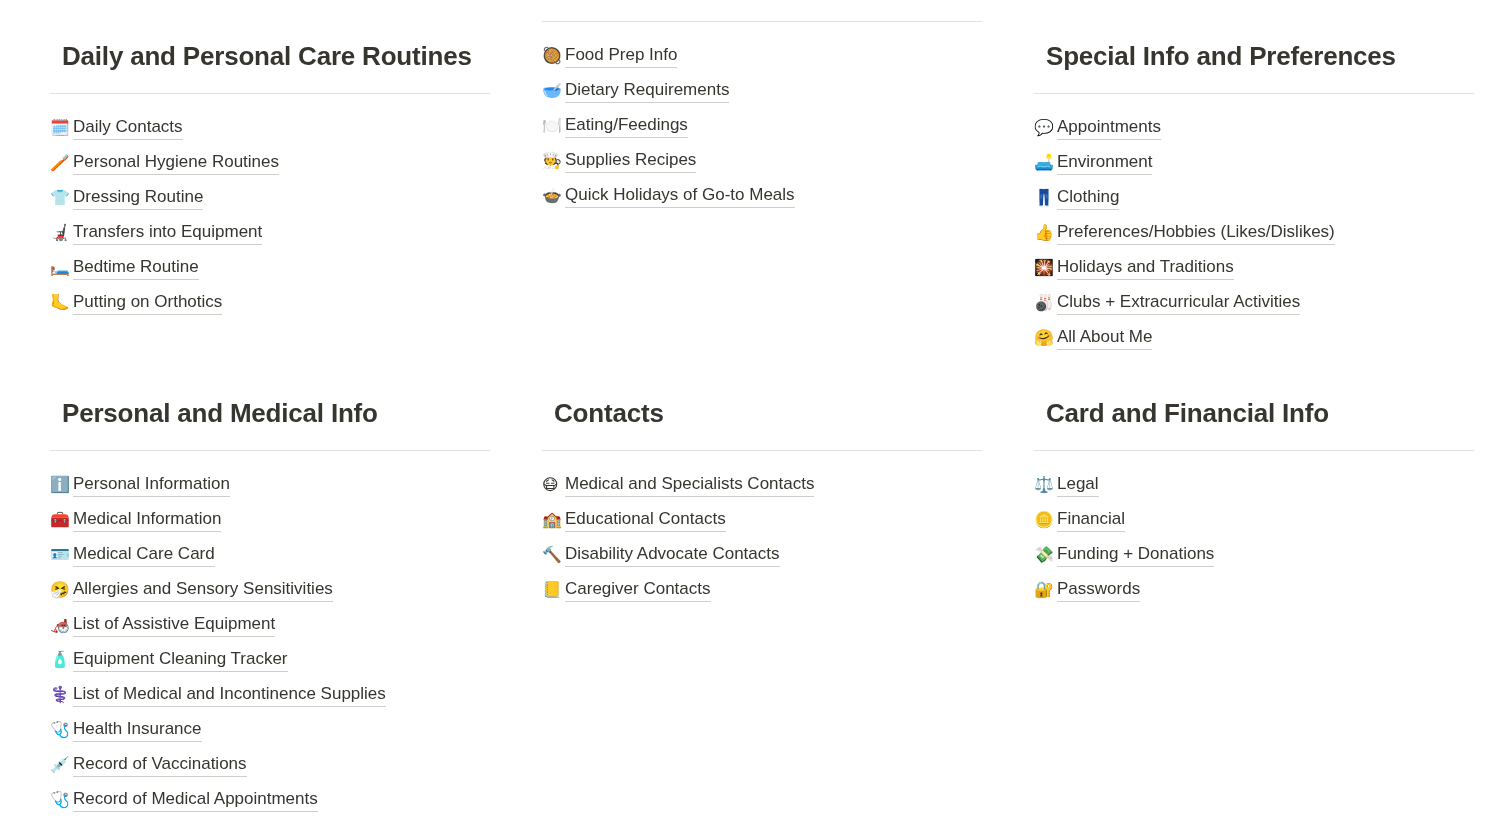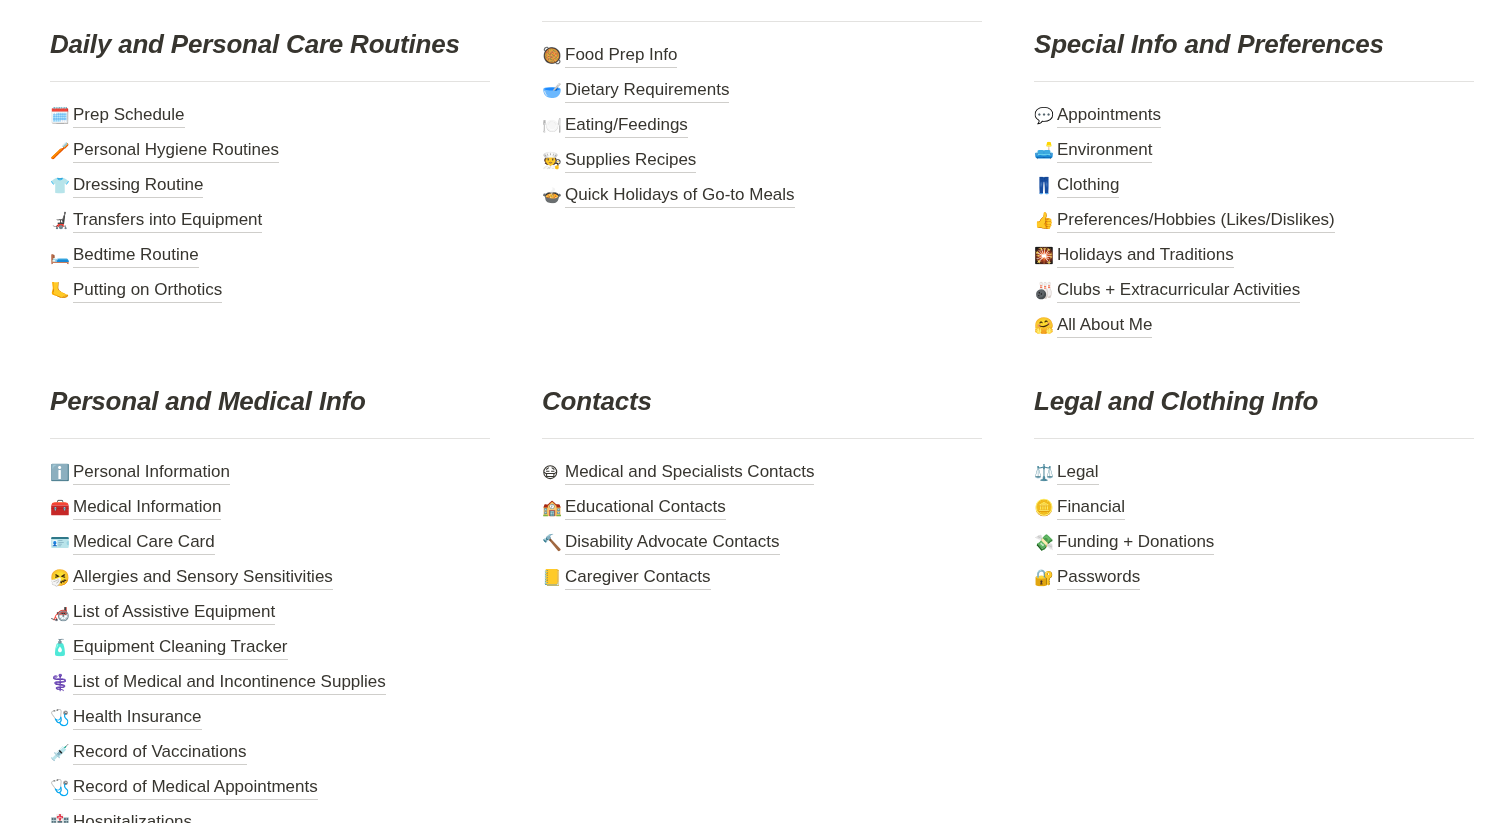--- a/index.html
+++ b/index.html
@@ -38,25 +38,24 @@
     box-sizing: border-box;
     padding-right: 52px;
   }
 
   .col-head {
     font-size: 26px;
     line-height: 32px;
     font-weight: 600;
     letter-spacing: -0.2px;
     color: #37352f;
-    margin: 0;
+    margin: 12px;
     padding-top: 28px;
     padding-bottom: 0px;
     white-space: nowrap;
-    font-style: italic;
   }
 
   .col-rule {
     height: 1px;
     background: #e3e2e0;
     margin-top: 21px;
     margin-bottom: 16px;
     width: 440px;
   }
 
@@ -98,21 +97,21 @@
 <body>
 
 <div class="board">
   <div class="grid" id="grid">
       <div class="col">
         <div class="col-head">Daily and Personal Care Routines</div>
         <div class="col-rule"></div>
         <ul class="links">
           <li class="link-row">
             <span class="link-icon">🗓️</span>
-            <a class="link-text" href="#">Prep Schedule</a>
+            <a class="link-text" href="#">Daily Contacts</a>
           </li>
           <li class="link-row">
             <span class="link-icon">🪥</span>
             <a class="link-text" href="#">Personal Hygiene Routines</a>
           </li>
           <li class="link-row">
             <span class="link-icon">👕</span>
             <a class="link-text" href="#">Dressing Routine</a>
           </li>
           <li class="link-row">
@@ -254,21 +253,21 @@
             <span class="link-icon">🔨</span>
             <a class="link-text" href="#">Disability Advocate Contacts</a>
           </li>
           <li class="link-row">
             <span class="link-icon">📒</span>
             <a class="link-text" href="#">Caregiver Contacts</a>
           </li>
         </ul>
       </div>
       <div class="col">
-        <div class="col-head">Legal and Clothing Info</div>
+        <div class="col-head">Card and Financial Info</div>
         <div class="col-rule"></div>
         <ul class="links">
           <li class="link-row">
             <span class="link-icon">⚖️</span>
             <a class="link-text" href="#">Legal</a>
           </li>
           <li class="link-row">
             <span class="link-icon">🪙</span>
             <a class="link-text" href="#">Financial</a>
           </li>

